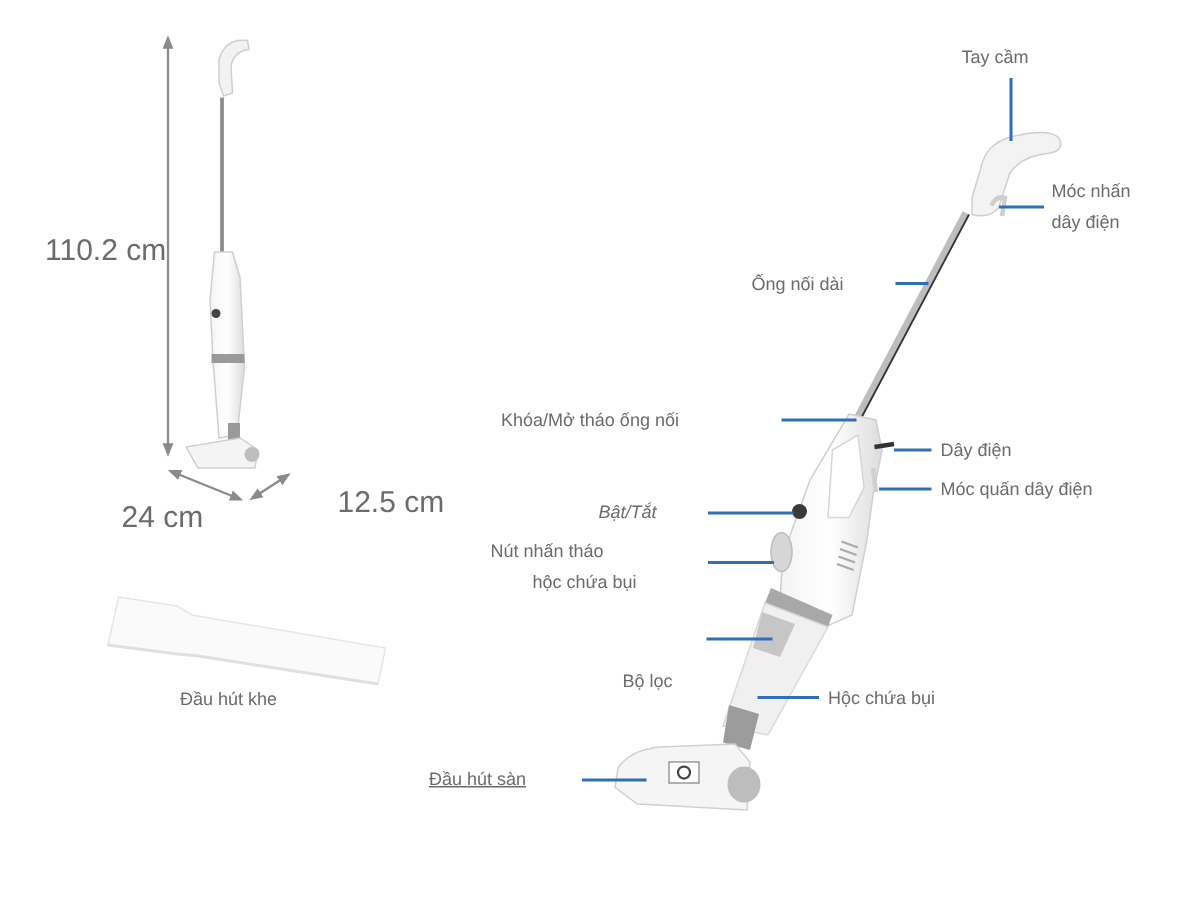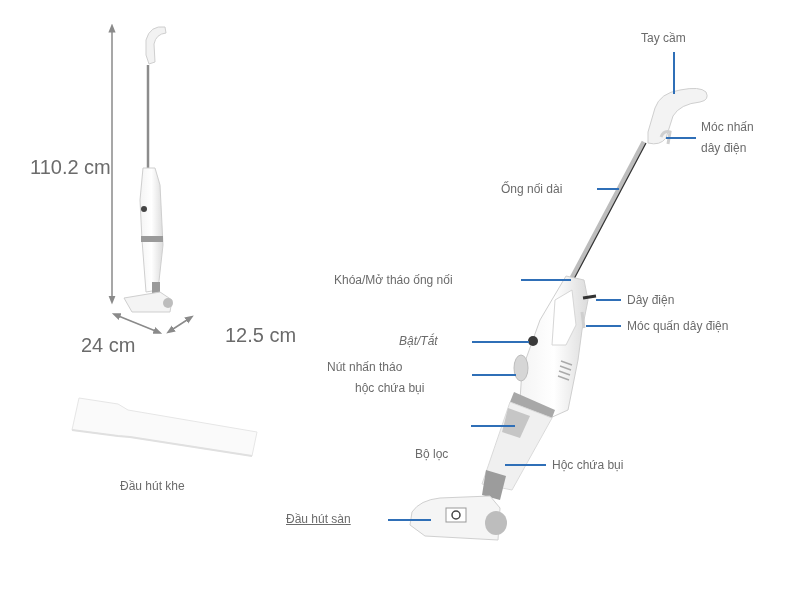--- a/index.html
+++ b/index.html
@@ -78,21 +78,21 @@
     <rect x="446" y="508" width="20" height="14" fill="#ffffff" stroke="#999"></rect>
     <circle cx="456" cy="515" r="4" fill="none" stroke="#444" stroke-width="1.5"></circle>
     <ellipse cx="496" cy="523" rx="11" ry="12" fill="#bdbdbd"></ellipse>
   </g>
 </svg>
 
 <div class="dim" style="left:30px; top:156px;">110.2 cm</div>
 <div class="dim" style="left:81px; top:334px;">24 cm</div>
 <div class="dim" style="left:193px; top:324px;margin-left:32px;">12.5 cm</div>
 
-<div class="lbl" style="left:120px; top:476px;">Đầu hút khe</div>
+<div class="lbl" style="left:120px; top:456px;">Đầu hút khe</div>
 
 <div class="lbl" style="left:641px; top:28px;">Tay cầm</div>
 <div class="line" style="left:673px; top:52px; width:2px; height:42px;"></div>
 
 <div class="lbl" style="left:701px; top:117px;">Móc nhấn</div>
 <div class="lbl" style="left:701px; top:138px;">dây điện</div>
 <div class="line" style="left:666px; top:137px; width:30px; height:2px;"></div>
 
 <div class="lbl r" style="left:501px; top:179px;">Ống nối dài</div>
 <div class="line" style="left:597px; top:188px; width:22px; height:2px;"></div>

